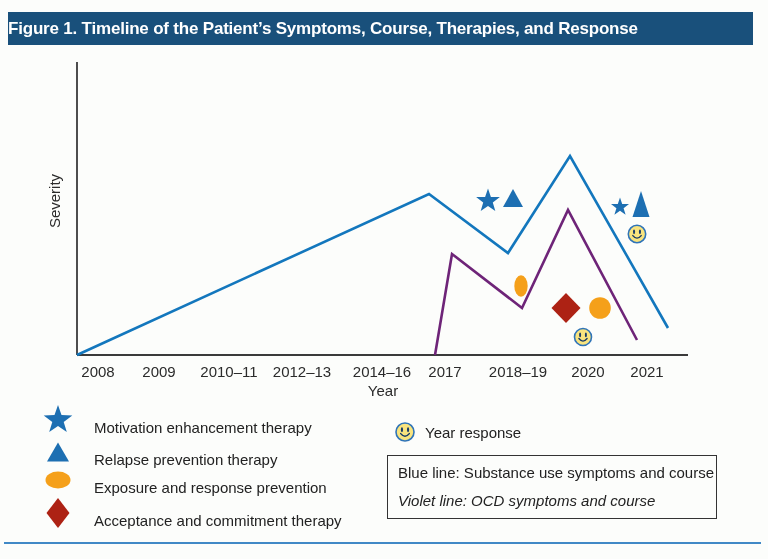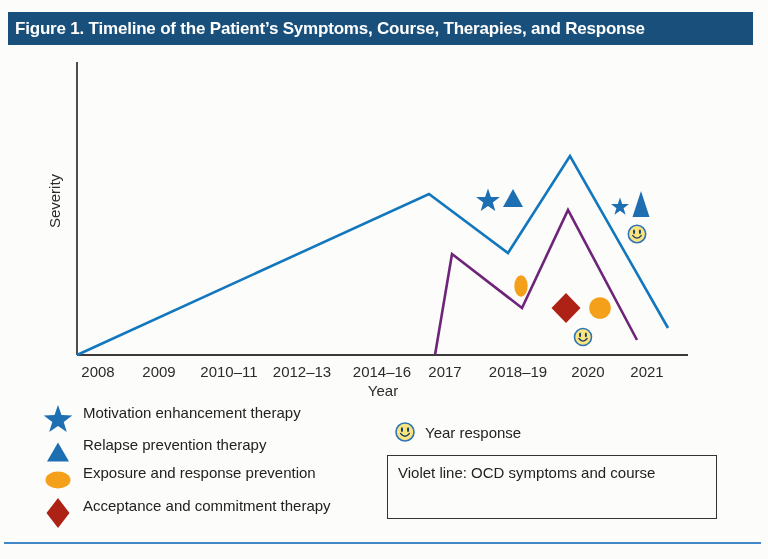--- a/index.html
+++ b/index.html
@@ -3,26 +3,26 @@
 <meta charset="utf-8">
 <style>
   html,body{margin:0;padding:0;background:#ffffff;}
   .figure{
     position:relative;width:768px;height:559px;overflow:hidden;
     background:#fcfdfb;font-family:"Liberation Sans",sans-serif;
   }
   .title-bar{
     position:absolute;left:8px;top:12px;width:745px;height:33px;
     background:#19507b;color:#ffffff;box-sizing:border-box;
-    font-size:17px;font-weight:bold;line-height:33px;padding-left:7px;
+    font-size:17px;font-weight:bold;line-height:33px;padding-left:0;
     letter-spacing:-0.2px;white-space:nowrap;
   }
   #chart{position:absolute;left:0;top:0;}
   .legend-row{
-    position:absolute;left:40px;height:32px;display:flex;align-items:flex-start;gap:7px;
+    position:absolute;left:40px;height:32px;display:flex;align-items:flex-end;gap:18px;
   }
   .legend-row .lbl,.good-response .lbl{font-size:15px;color:#222222;white-space:nowrap;}
   .good-response{
     position:absolute;left:394px;top:421px;height:22px;display:flex;align-items:center;gap:9px;
   }
   .lines-box{
     position:absolute;left:387px;top:455px;width:330px;height:64px;
     box-sizing:border-box;border:1.5px solid #333333;
     padding:8px 0 0 10px;
   }
@@ -108,17 +108,18 @@
           <circle cx="11" cy="11" r="9" fill="#f9e47e" stroke="#2f74b8" stroke-width="1.6"></circle>
           <ellipse cx="7.9399999999999995" cy="8.75" rx="1.08" ry="2.43" fill="#173a66"></ellipse>
           <ellipse cx="14.06" cy="8.75" rx="1.08" ry="2.43" fill="#173a66"></ellipse>
           <path d="M 6.68 12.62 Q 11 18.02 15.32 12.62" fill="none" stroke="#173a66" stroke-width="1.44" stroke-linecap="round"></path>
         </g>
       </svg>
     <span class="lbl">Year response</span>
   </div>
 
   <div class="lines-box">
+    <div class="key-line">Blue line: Substance use symptoms and course</div>
     <div class="key-line">Violet line: OCD symptoms and course</div>
   </div>
 
   <div class="bottom-rule"></div>
 </div>
 
 </body></html>

